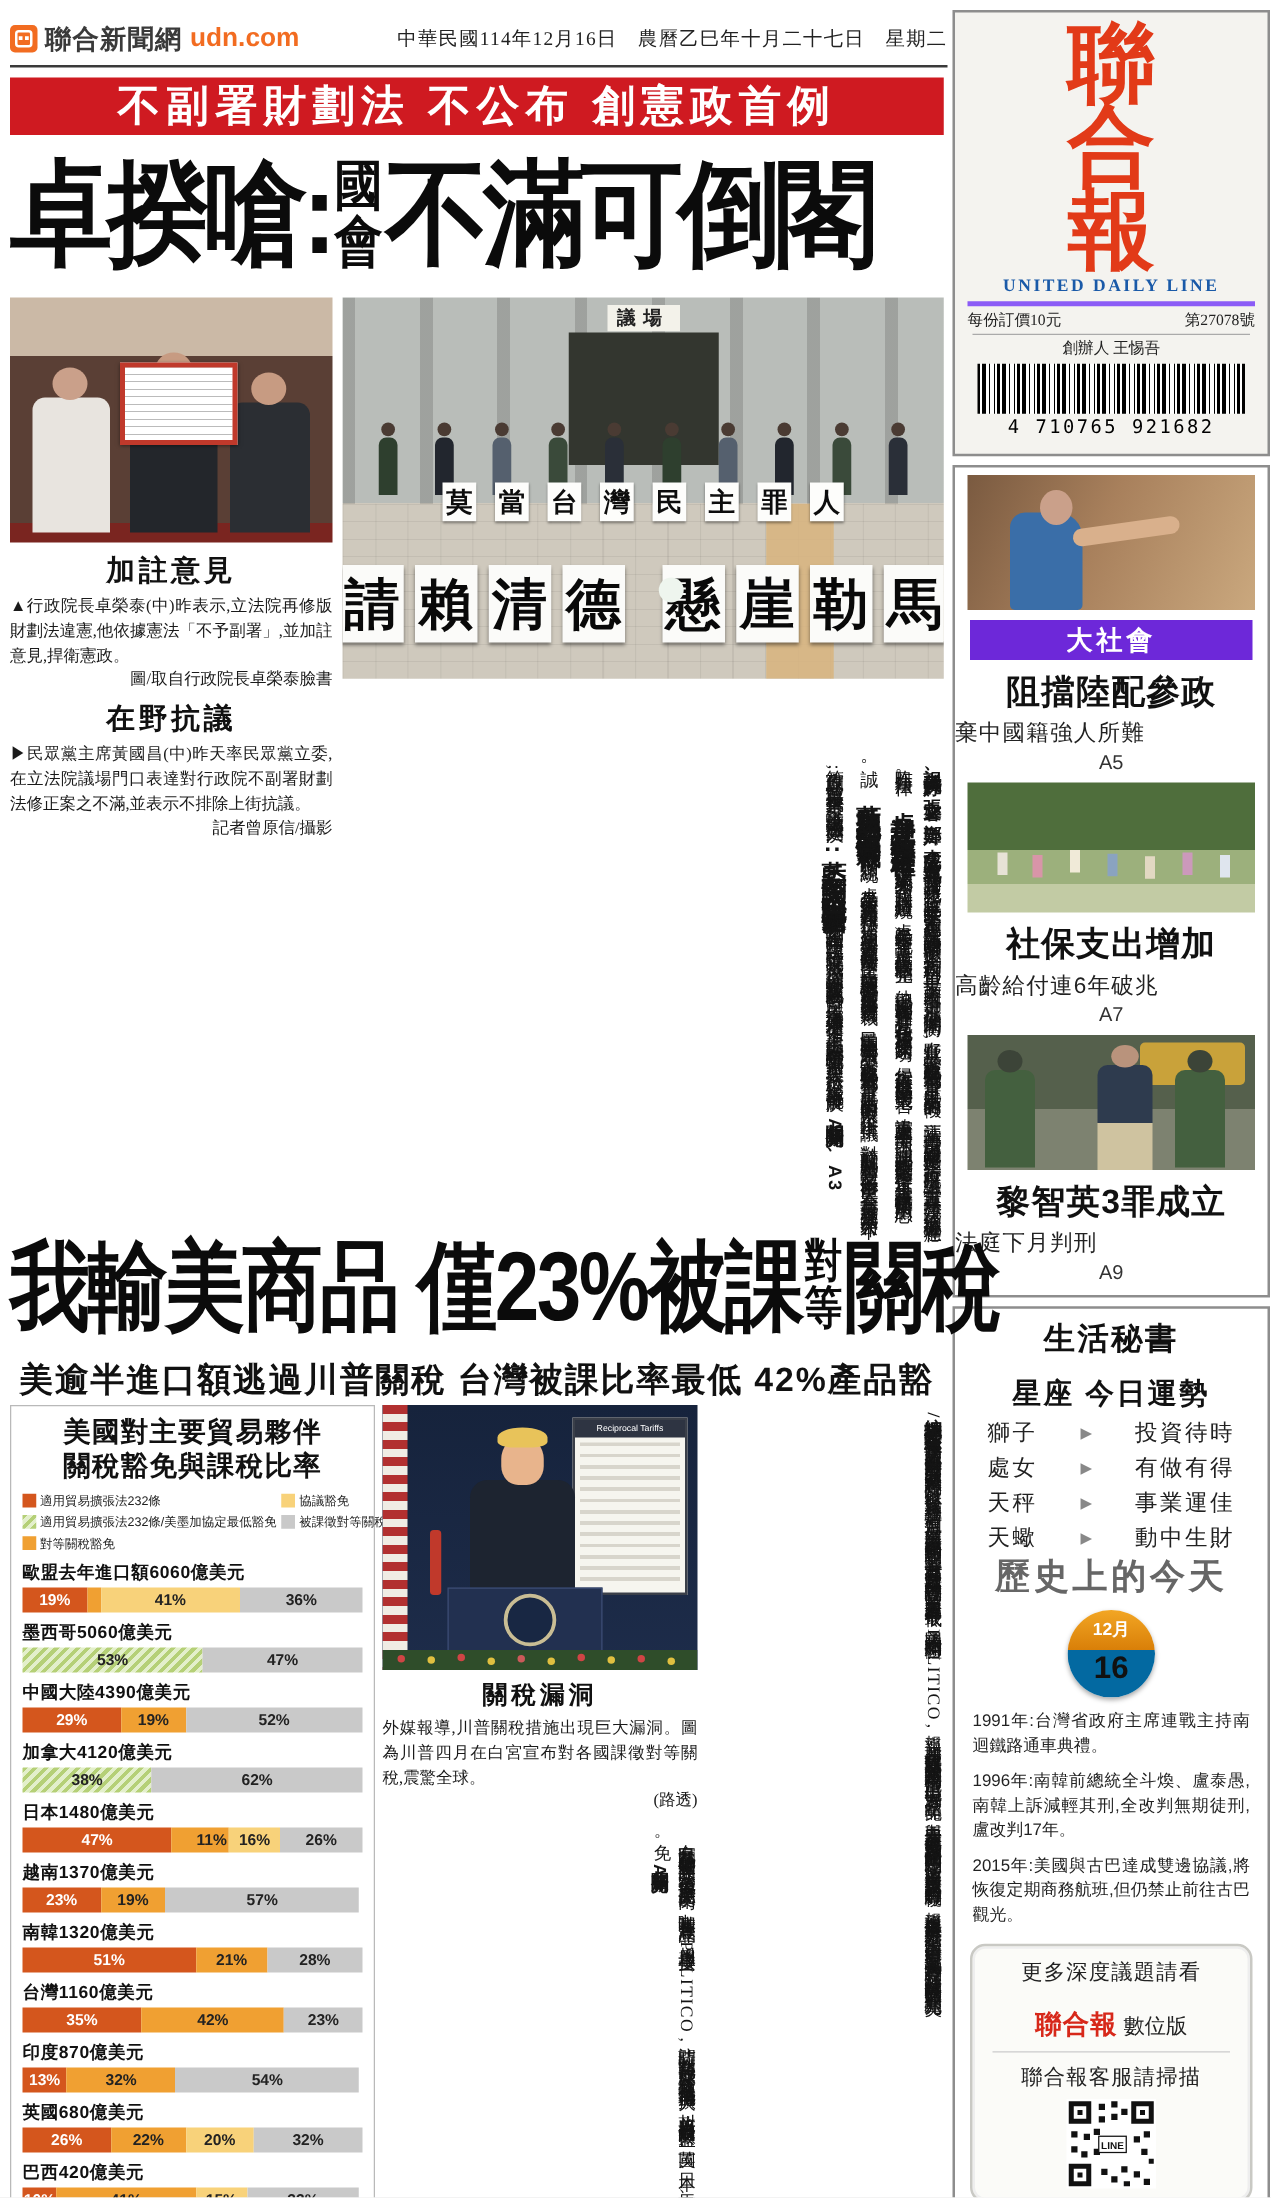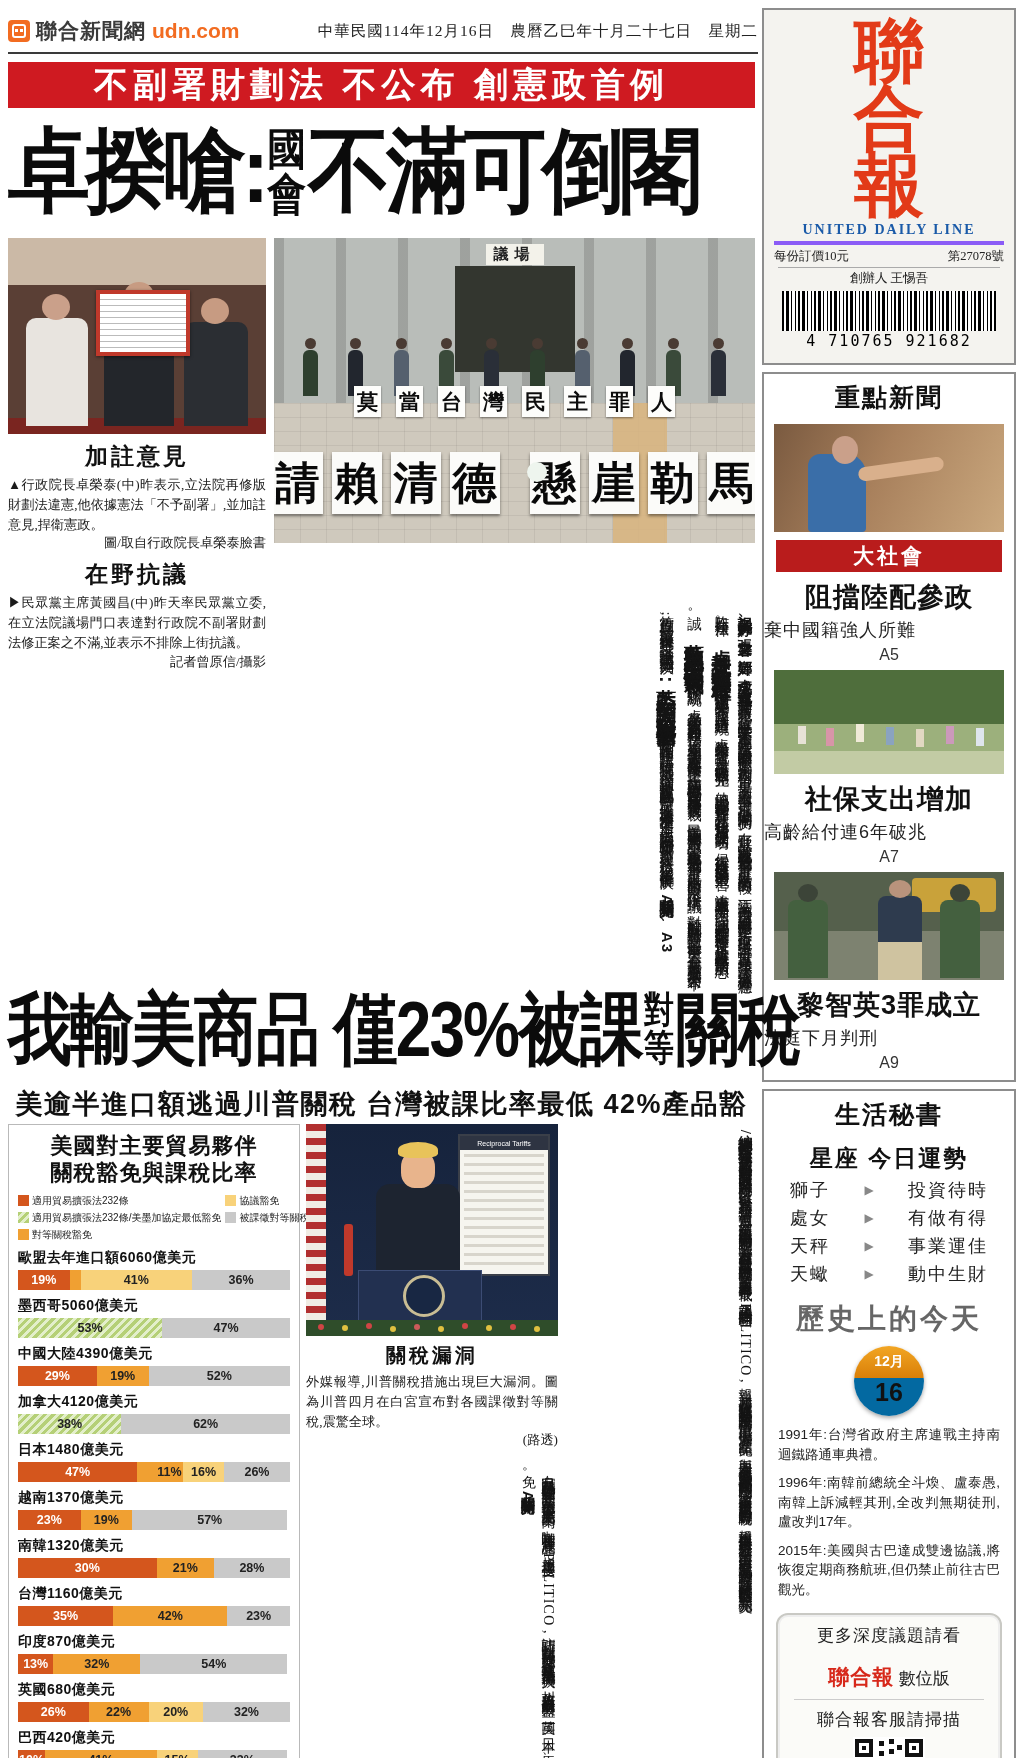--- a/index.html
+++ b/index.html
@@ -22,21 +22,21 @@
   .mast-ch{font-family:"Liberation Serif",serif;font-size:70px;line-height:.96;font-weight:900;color:#e23a18;}
   .mast-en{font-family:"Liberation Serif",serif;font-size:14px;font-weight:700;color:#1a5aa8;letter-spacing:2px;margin-top:2px;}
   .mast-meta{display:flex;justify-content:space-between;margin:3px 10px 0;border-top:4px solid #8b5cf6;padding-top:3px;
              font-family:"Liberation Serif",serif;font-size:12.5px;color:#222;}
   .mast-founder{border-top:1px solid #aaa;margin:2px 14px 0;padding-top:2px;font-family:"Liberation Serif",serif;font-size:12.5px;color:#222;}
   .barcode{margin:4px 18px 0;height:40px;background:repeating-linear-gradient(90deg,#000 0 2px,#fff 2px 4px,#000 4px 7px,#fff 7px 9px,#000 9px 10px,#fff 10px 13px,#000 13px 14px,#fff 14px 16px);}
   .barnum{font-family:"DejaVu Sans Mono",monospace;font-size:15px;letter-spacing:2px;color:#000;margin-top:1px;}
   .railbox{margin-top:7px;padding-bottom:6px;}
   .rail-h{font-size:25px;font-weight:900;text-align:center;padding:7px 0 4px;letter-spacing:2px;}
   .ph{margin:6px 10px 0;position:relative;overflow:hidden;}
-  .tag{margin:8px 12px 0;height:32px;background:#b91c1c;color:#fff;font-size:21px;font-weight:800;
+  .tag{margin:8px 12px 0;height:32px;background:#6d28d9;color:#fff;font-size:21px;font-weight:800;
        display:flex;align-items:center;justify-content:center;letter-spacing:3px;}
   .it-title{font-size:27px;font-weight:900;text-align:center;margin-top:7px;letter-spacing:1px;}
   .it-sub{font-size:18px;color:#222;text-align:left;margin-top:3px;letter-spacing:1px;}
   .it-page{font-size:16px;color:#333;text-align:center;margin:4px 0 2px;}
   
   .ph-woman{height:108px;background:linear-gradient(115deg,#7a5a40 0%,#a8805c 45%,#caa87e 100%);}
   .ph-woman .fig{position:absolute;left:34px;top:30px;width:58px;height:78px;background:#3a6ea8;border-radius:12px 20px 4px 4px;}
   .ph-woman .head{position:absolute;left:58px;top:12px;width:26px;height:28px;background:#caa08a;border-radius:50%;}
   .ph-woman .arm{position:absolute;left:84px;top:38px;width:86px;height:14px;background:#d9b08c;border-radius:8px;transform:rotate(-8deg);}
   .ph-park{height:104px;background:linear-gradient(#4f6e3c 0 52%,#9cb07c 52% 78%,#c2cba4 78% 100%);}
@@ -47,21 +47,21 @@
   .ph-lai .g{position:absolute;top:28px;width:40px;height:78px;background:#44603f;border-radius:8px 8px 0 0;}
   .ph-lai .g::before{content:"";position:absolute;left:10px;top:-16px;width:20px;height:18px;background:#3c4438;border-radius:50%;}
   .ph-lai .c{position:absolute;left:104px;top:24px;width:44px;height:84px;background:linear-gradient(#2e3b4e 0 55%,#cfc3a0 55% 100%);border-radius:8px 8px 0 0;}
   .ph-lai .c::before{content:"";position:absolute;left:11px;top:-16px;width:22px;height:18px;background:#b9937c;border-radius:50%;}
   
   .horo-title{font-size:23px;font-weight:800;text-align:center;margin-top:8px;letter-spacing:2px;}
   .horo-row{display:flex;align-items:center;justify-content:space-between;padding:4px 26px 0;}
   .horo-sign{font-size:18px;color:#222;letter-spacing:2px;}
   .horo-arrow{font-size:12px;color:#888;}
   .horo-text{font-size:18px;color:#222;letter-spacing:2px;}
-  .today-title{font-size:28px;font-weight:700;color:#666;text-align:center;margin-top:14px;letter-spacing:3px;}
+  .today-title{font-size:28px;font-weight:700;color:#666;text-align:center;letter-spacing:3px;}
   .badge{width:70px;height:70px;border-radius:50%;margin:8px auto 0;overflow:hidden;box-shadow:0 2px 4px rgba(0,0,0,.35);}
   .badge .m{height:45%;background:linear-gradient(#f2a624,#d97f08);color:#fff;font-size:14px;font-weight:800;
             display:flex;align-items:center;justify-content:center;}
   .badge .d{height:55%;background:#0369a1;color:#111;font-size:25px;font-weight:700;
             display:flex;align-items:flex-start;justify-content:center;}
   .event{font-size:13.5px;line-height:1.45;color:#222;margin:9px 14px 0;text-align:justify;}
   .promo{margin:13px 12px 0;border:2px solid #c9c9c4;border-radius:12px;background:#fbfbf8;padding:9px 6px;text-align:center;box-shadow:inset 0 0 0 2px #eee;}
   .promo-l1{font-size:17px;color:#222;letter-spacing:1px;}
   .promo-l2{margin-top:16px;font-size:17px;color:#222;}
   .promo-brand{color:#d7281a;font-weight:900;font-size:21px;font-family:"Liberation Serif",serif;letter-spacing:1px;}
@@ -194,21 +194,20 @@
       <div class="mast-meta">
         <span>每份訂價10元</span>
         <span>第27078號</span>
       </div>
       <div class="mast-founder">創辦人 王惕吾</div>
       <div class="barcode"></div>
       <div class="barnum">4 710765 921682</div>
     </div>
 
     <div class="box railbox">
-      <div class="rail-h">重點新聞</div>
       <div class="ph ph-woman">
         <div class="fig"></div>
           <div class="head"></div>
           <div class="arm"></div>
       </div>
       <div class="tag">大社會</div>
       <div class="it-title">阻擋陸配參政</div>
       <div class="it-sub">棄中國籍強人所難</div>
       <div class="it-page">A5</div>
       <div class="ph ph-park">
@@ -488,21 +487,21 @@
               <div class="clabel">越南1370億美元</div>
               <div class="cbar">
                 <div class="seg seg-s232" style="width: 23%;">23%</div>
                 <div class="seg seg-exempt" style="width: 19%;">19%</div>
                 <div class="seg seg-taxed" style="width: 57%;">57%</div>
               </div>
             </div>
             <div class="crow">
               <div class="clabel">南韓1320億美元</div>
               <div class="cbar">
-                <div class="seg seg-s232" style="width: 51%;">30%</div>
+                <div class="seg seg-s232" style="width: 51%;">51%</div>
                 <div class="seg seg-exempt" style="width: 21%;">21%</div>
                 <div class="seg seg-taxed" style="width: 28%;">28%</div>
               </div>
             </div>
             <div class="crow">
               <div class="clabel">台灣1160億美元</div>
               <div class="cbar">
                 <div class="seg seg-s232" style="width: 35%;">35%</div>
                 <div class="seg seg-exempt" style="width: 42%;">42%</div>
                 <div class="seg seg-taxed" style="width: 23%;">23%</div>

